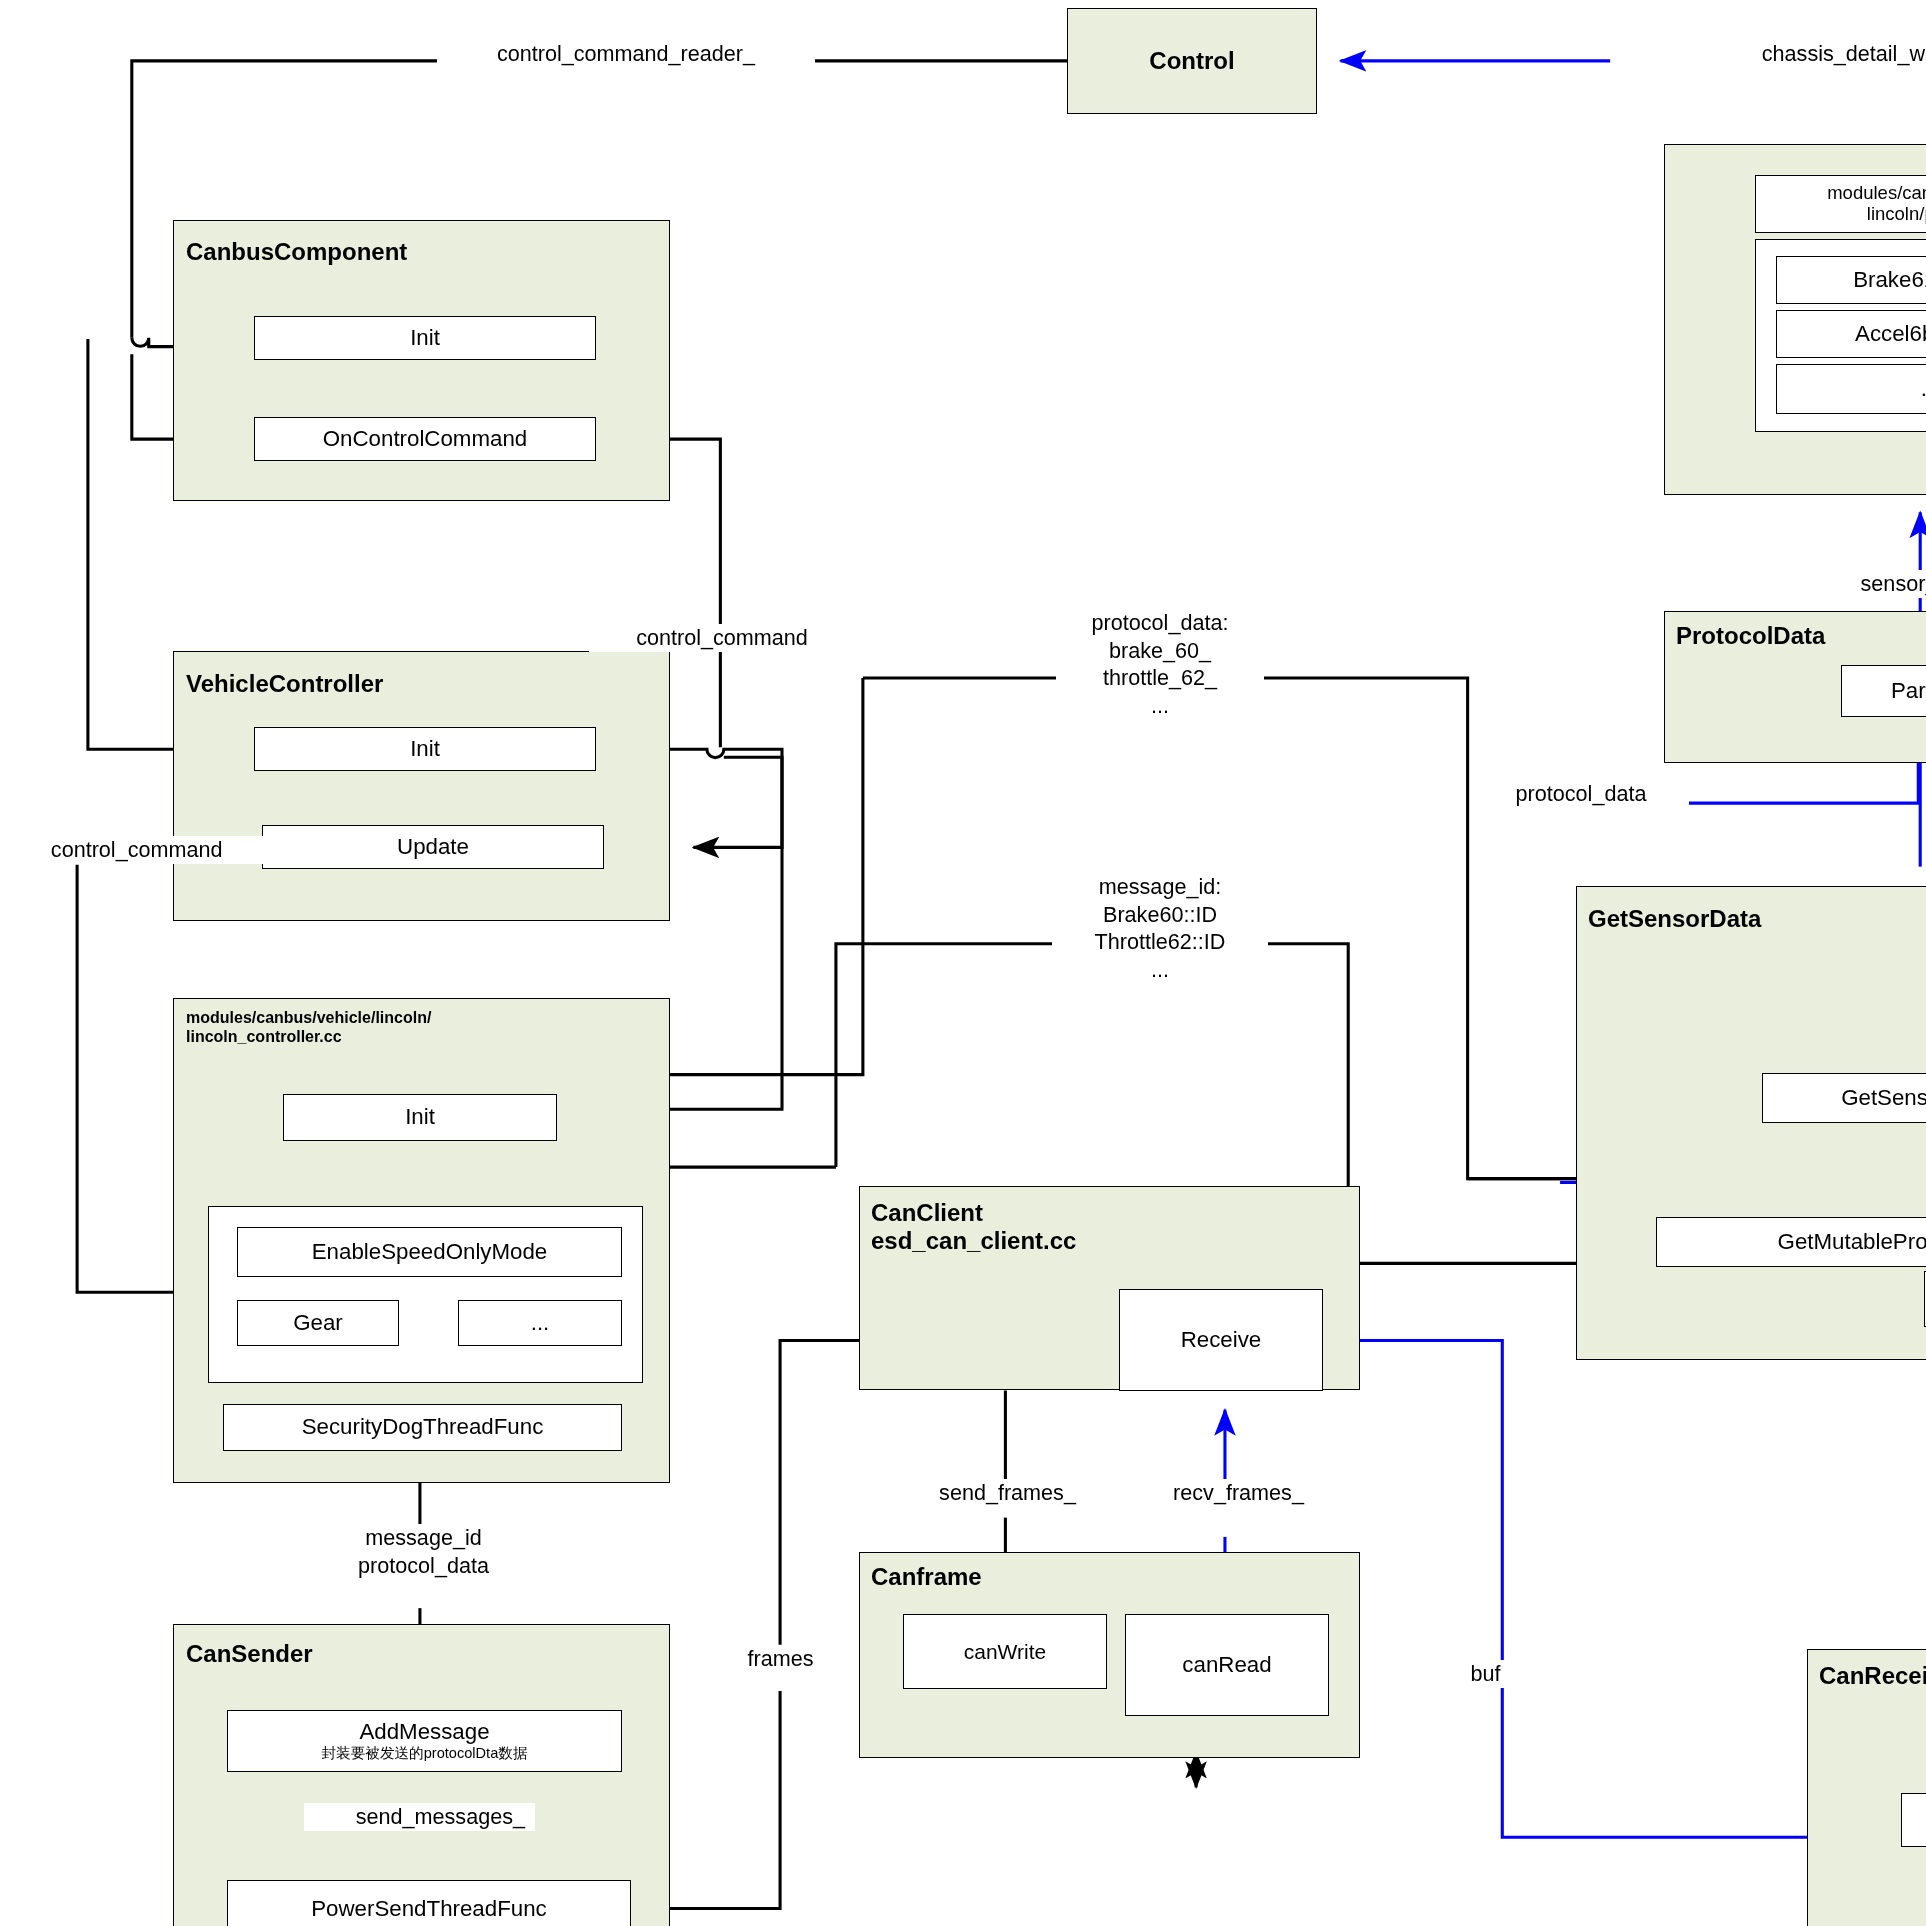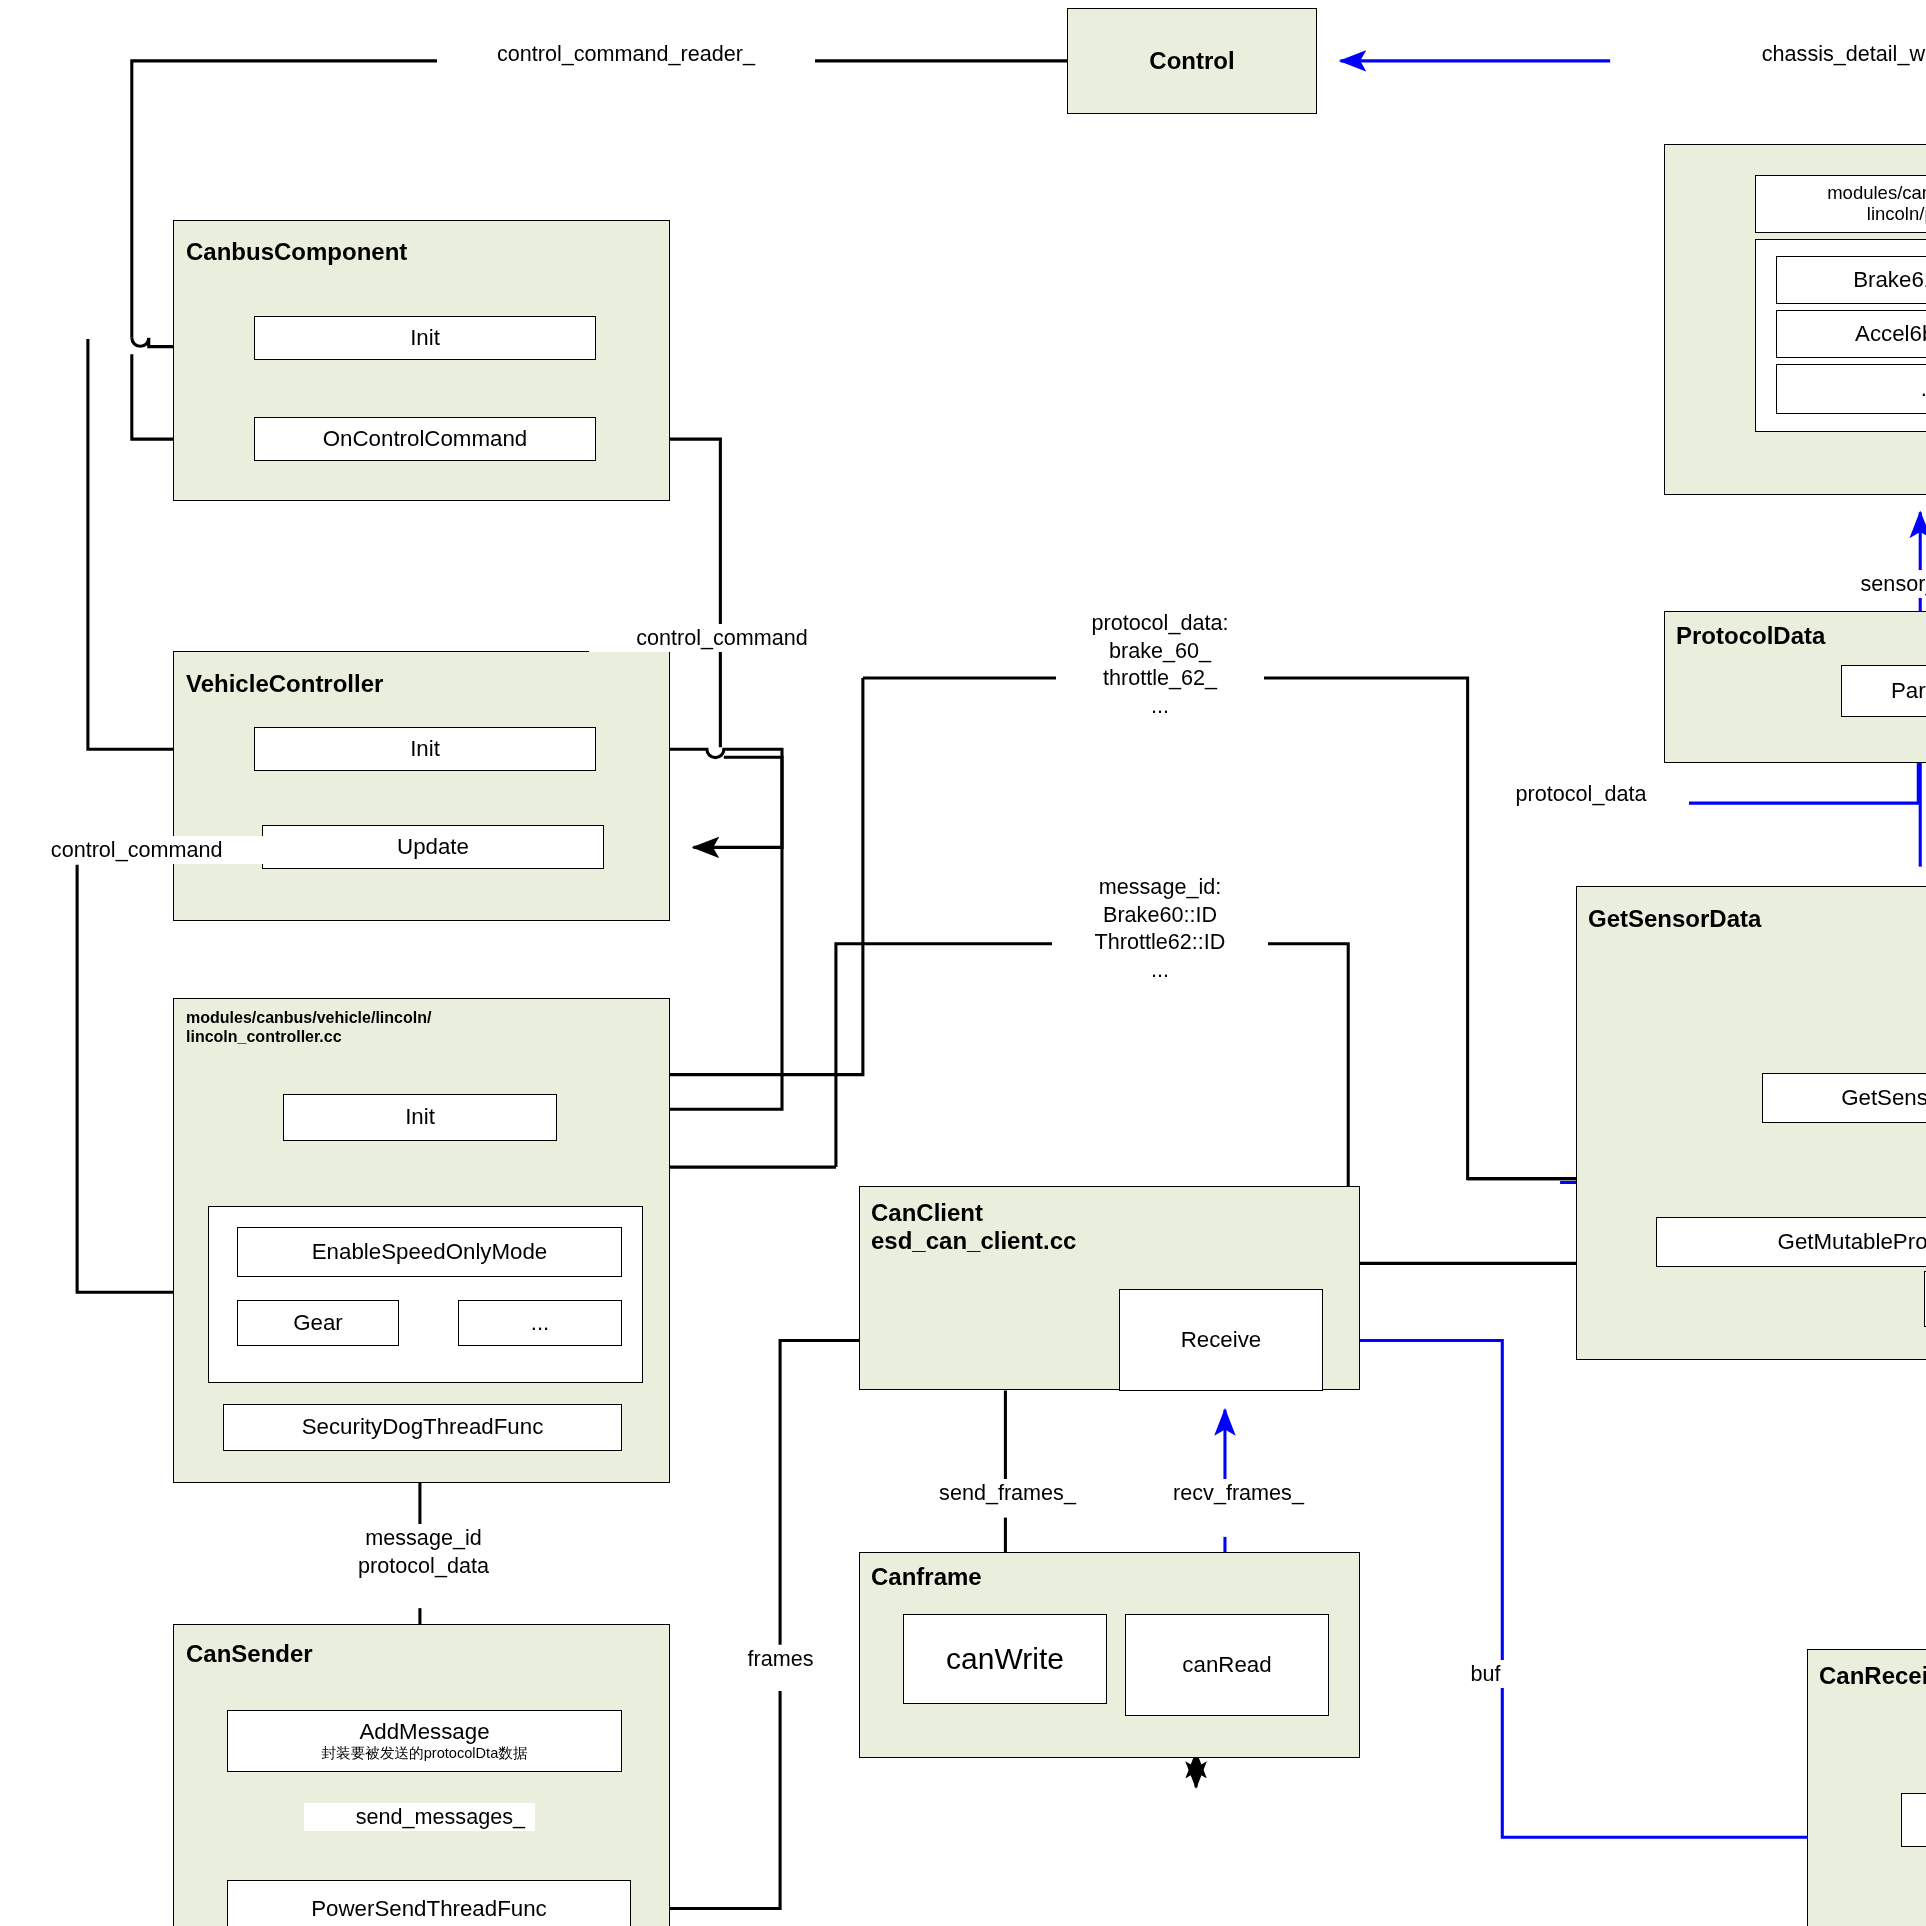--- a/index.html
+++ b/index.html
@@ -183,21 +183,21 @@
     <span class="sub">封装要被发送的protocolDta数据</span>
   </div>
   <div class="node" style="left:227px;top:1880px;width:404px;height:58px;font-size:22.3px;">
     <span>PowerSendThreadFunc</span>
   </div>
 
   <div class="node" style="left:1119px;top:1289px;width:204px;height:102px;font-size:22.3px;">
     <span>Receive</span>
   </div>
 
-  <div class="node" style="left:903px;top:1614px;width:204px;height:90px;font-size:30px;">
+  <div class="node" style="left:903px;top:1614px;width:204px;height:75px;font-size:21px;">
     <span>canWrite</span>
   </div>
   <div class="node" style="left:1125px;top:1614px;width:204px;height:102px;font-size:22.3px;">
     <span>canRead</span>
   </div>
 
   <div class="node" style="left:1755px;top:175px;width:347px;height:58px;font-size:18.5px;white-space:pre-line;">
     <span>modules/canbus/vehicle/
 lincoln/protocol</span>
   </div>

